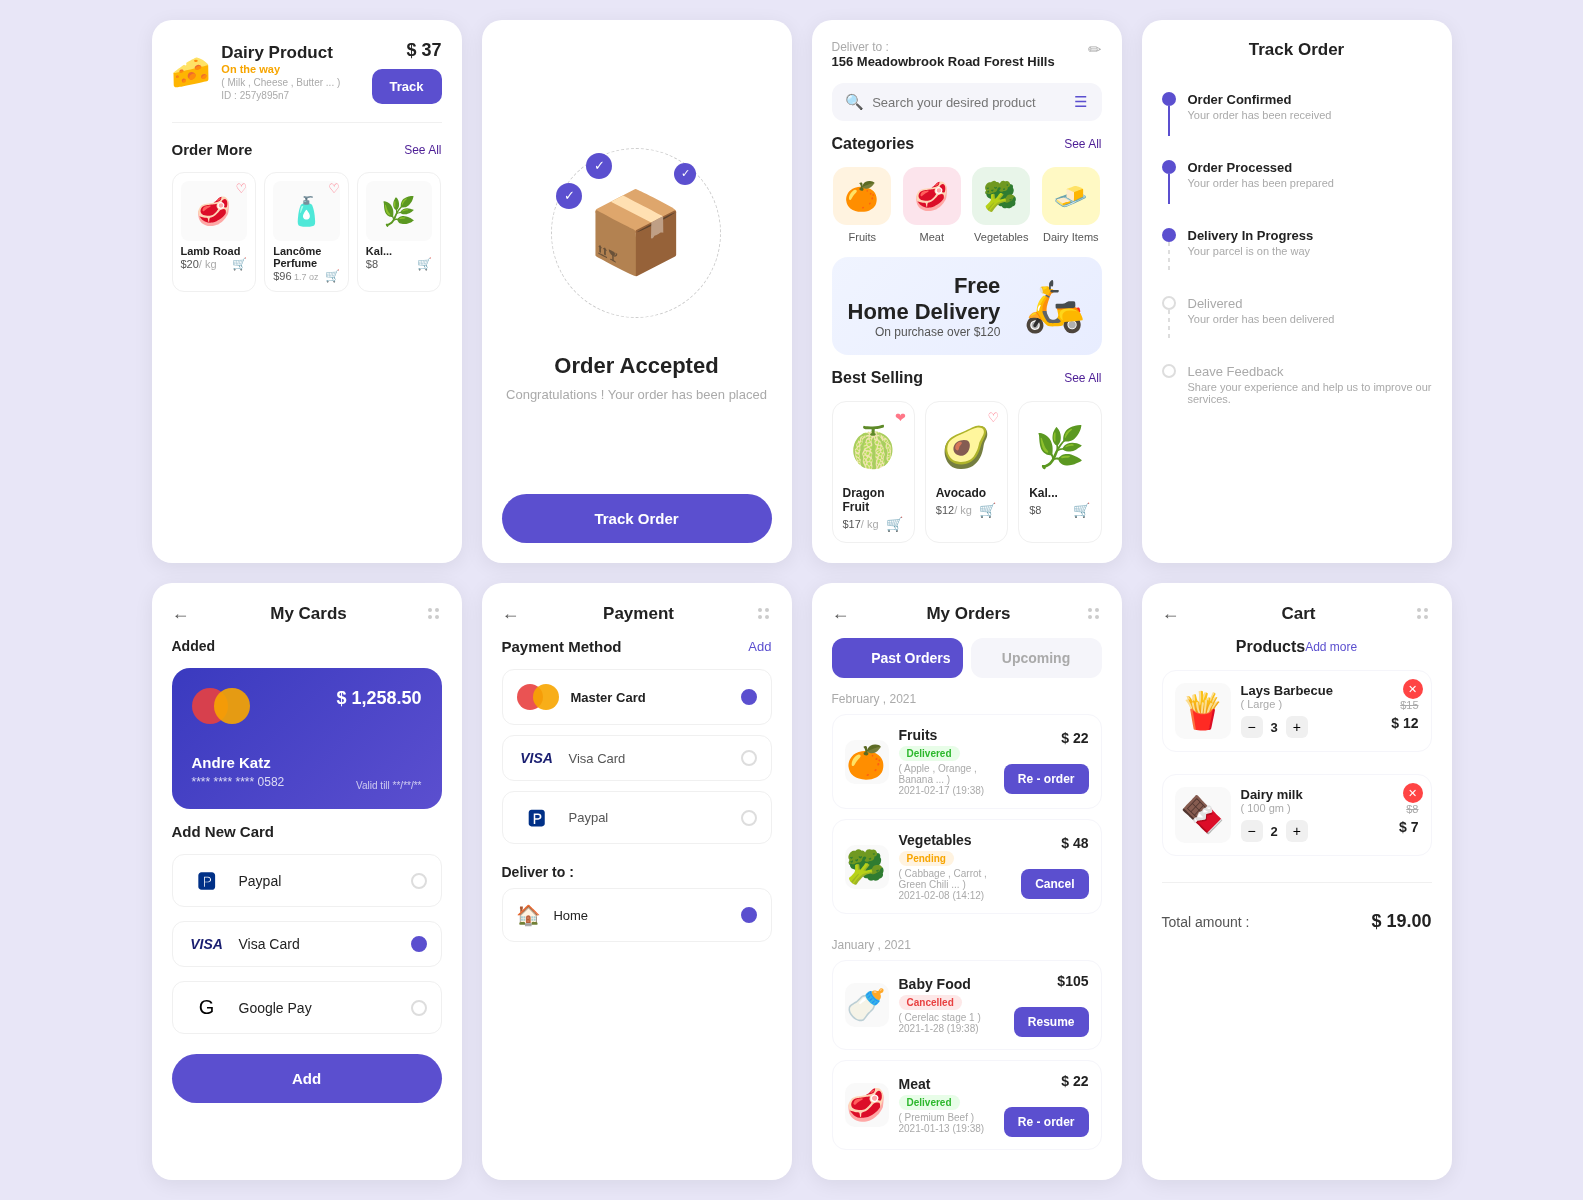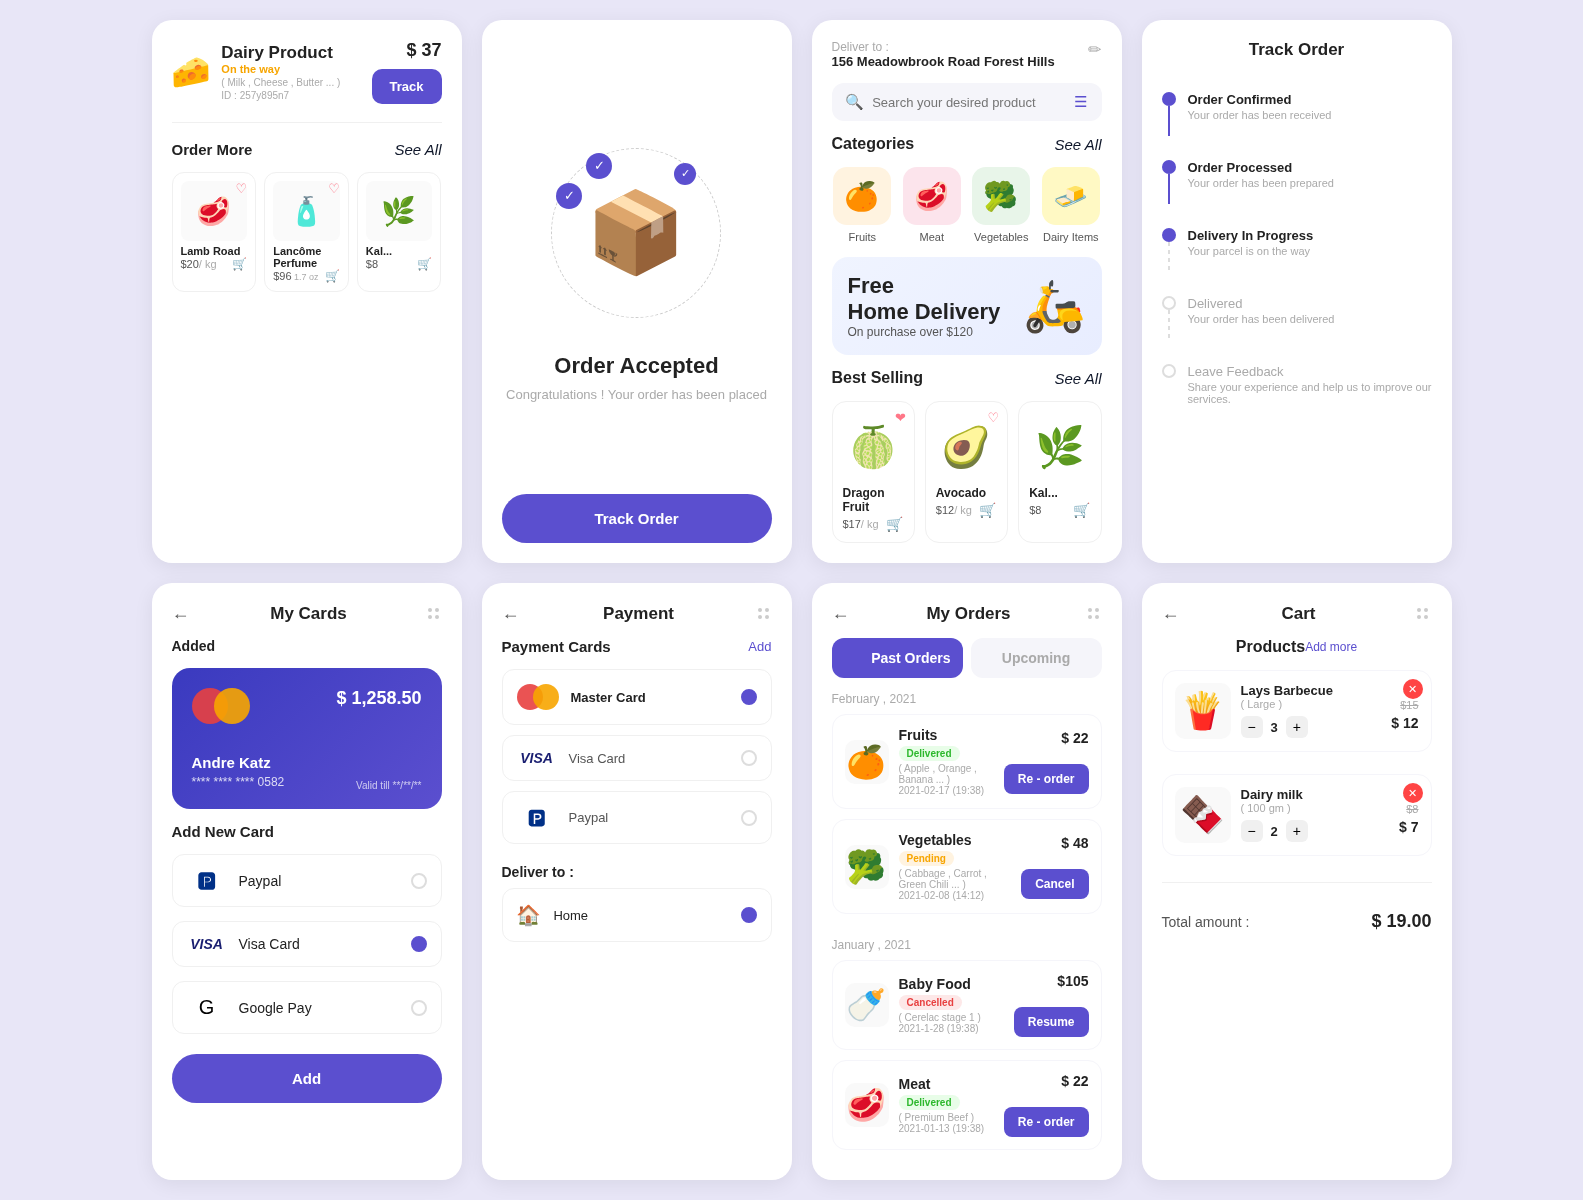--- a/index.html
+++ b/index.html
@@ -35,21 +35,21 @@
       color: #fff;
       border: none;
       border-radius: 10px;
       padding: 10px 18px;
       font-size: 13px;
       font-weight: 600;
       cursor: pointer;
     }
     .order-more-header { display: flex; justify-content: space-between; align-items: center; }
     .order-more-title { font-size: 15px; font-weight: 700; color: #222; }
-    .see-all { font-size: 15px; color: #0f172a; cursor: pointer; font-style: italic; }
+    .see-all { font-size: 12px; color: #4c1d95; cursor: pointer; }
     .product-grid { display: grid; grid-template-columns: repeat(3, 1fr); gap: 8px; }
     .product-item {
       border: 1px solid #f0f0f0;
       border-radius: 12px;
       padding: 8px;
       position: relative;
     }
     .product-img-placeholder {
       width: 100%;
       height: 60px;
@@ -129,20 +129,21 @@
     .cat-img.vegetables { background: #e8f5e9; }
     .cat-img.dairy { background: #fff9c4; }
     .cat-label { font-size: 11px; color: #555; }
     .promo-banner {
       background: linear-gradient(135deg, #f0f4ff, #e8edff);
       border-radius: 16px;
       padding: 16px;
       display: flex;
       align-items: center;
       justify-content: space-between;
+      text-align: right;
     }
     .promo-text h3 { font-size: 22px; font-weight: 900; color: #222; }
     .promo-text p { font-size: 12px; color: #555; }
     .promo-emoji { font-size: 50px; }
     .products-scroll { display: grid; grid-template-columns: repeat(3, 1fr); gap: 10px; }
     .prod-card {
       border: 1px solid #f0f0f0;
       border-radius: 14px;
       padding: 10px;
       position: relative;
@@ -593,21 +594,21 @@
       <span style="font-size:17px;font-weight:700;color:#222">Payment</span>
       <div class="dots-icon">
         <span class="dot"></span>
           <span class="dot"></span>
           <span class="dot"></span>
           <span class="dot"></span>
       </div>
     </div>
 
     <div style="display:flex;justify-content:space-between;align-items:center">
-      <span style="font-size:15px;font-weight:600;color:#222">Payment Cards</span>
+      <span style="font-size:15px;font-weight:600;color:#222">Payment Method</span>
       <span style="font-size:13px;color:#5b4fcf;cursor:pointer">Add</span>
     </div>
 
     <div class="payment-method-list">
       <div class="payment-item">
         <div class="mc-icon">
           <div class="mc-red"></div>
           <div class="mc-orange"></div>
         </div>
         <span class="pay-item-label active">Master Card</span>

